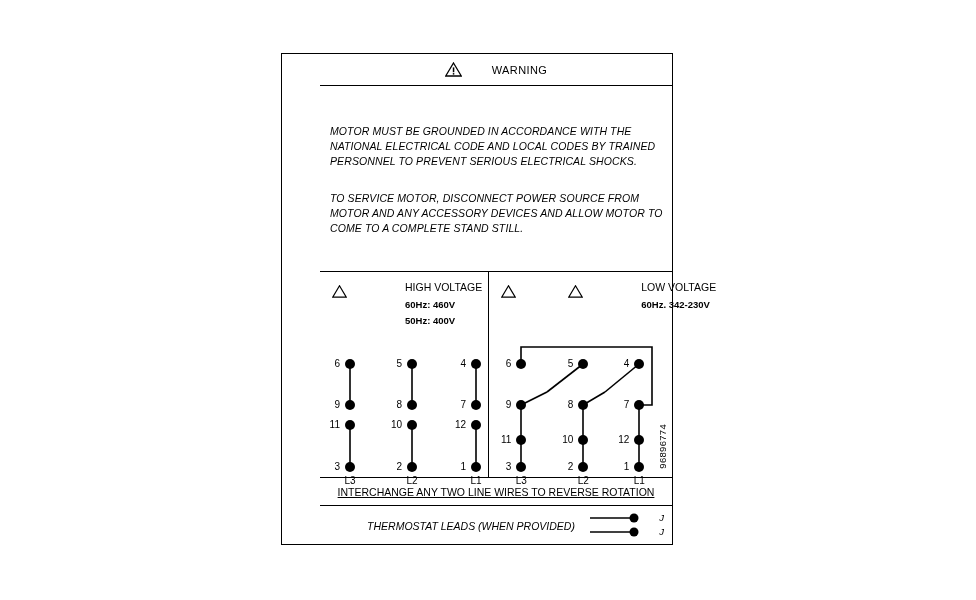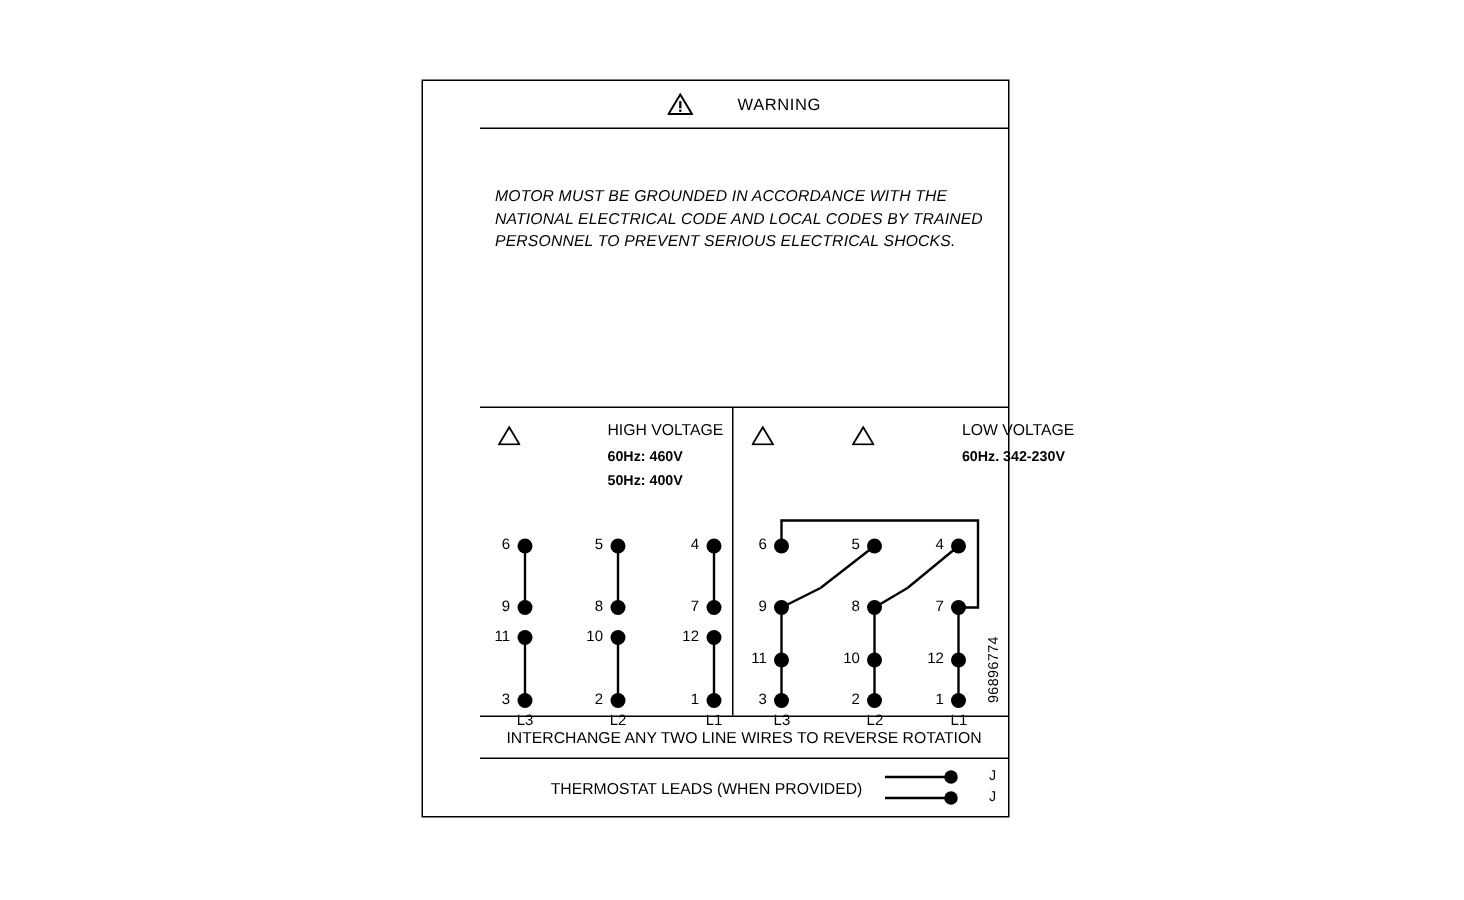--- a/index.html
+++ b/index.html
@@ -141,27 +141,29 @@
 
   
   #interchange {
     height: 27px;
     border-bottom: 1.5px solid #000;
     display: flex;
     align-items: center;
     justify-content: center;
     font-size: 10.5px;
     color: #000;
+    text-decoration: underline;
   }
   
   #thermostat {
     height: 39px;
     position: relative;
     display: flex;
     align-items: center;
+    font-style: italic;
   }
   #thermostat .tlabel {
     position: absolute;
     left: 0;
     right: 0;
     text-align: center;
     font-size: 10.5px;
     color: #000;
     padding-right: 50px;
     box-sizing: border-box;
@@ -188,20 +190,21 @@
         <polygon points="8.5,1 16.3,14 0.7,14" fill="#ffffff" stroke="#000000" stroke-width="1.3"></polygon>
         <rect x="7.8" y="5.4" width="1.5" height="4.8" fill="#000000"></rect>
         <rect x="7.8" y="11.1" width="1.5" height="1.5" fill="#000000"></rect>
       </svg>
     </span>
     <span class="wtitle">WARNING</span>
   </div>
 
   <div id="warning-body">
     <p class="first">MOTOR MUST BE GROUNDED IN ACCORDANCE WITH THE NATIONAL ELECTRICAL CODE AND LOCAL CODES BY TRAINED PERSONNEL TO PREVENT SERIOUS ELECTRICAL SHOCKS.</p>
+    <p class="second">TO SERVICE MOTOR, DISCONNECT POWER SOURCE FROM MOTOR AND ANY ACCESSORY DEVICES AND ALLOW MOTOR TO COME TO A COMPLETE STAND STILL.</p>
   </div>
 
   <div id="voltage-row">
 
     <div class="vpanel" id="panel-high">
       <div class="panel-head">
         <span class="tri-sym">
           <svg width="15" height="13" viewBox="0 0 15 13">
             <polygon points="7.5,0.8 14.3,12.2 0.7,12.2" fill="none" stroke="#000000" stroke-width="1.2"></polygon>
           </svg>

